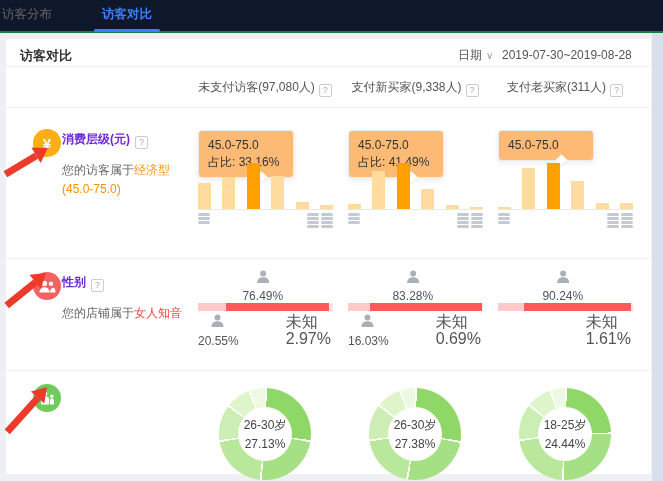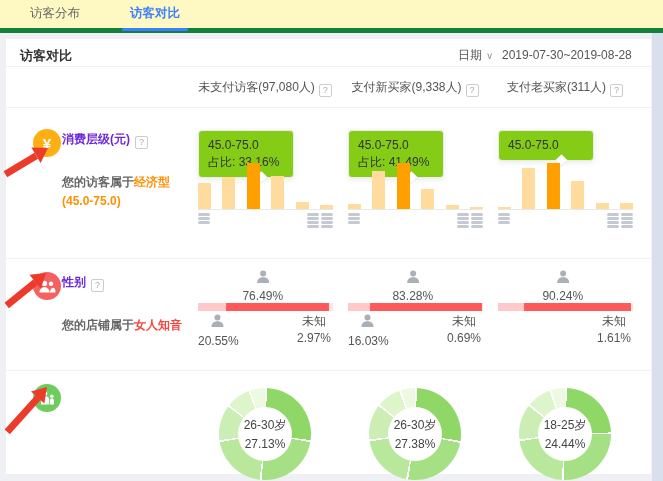--- a/index.html
+++ b/index.html
@@ -1,20 +1,20 @@
 <!DOCTYPE html>
 <html style="--accent: #3D7FFF; --bar-highlight: #FFA000; --bar-normal: #FFDC9E; --consumption-icon: #FFAF13; --consumption-text: #FF9000; --gender-icon: #F56060; --gender-female: #FF5A5A; --gender-male: #FFC9C9; --gender-unknown: #FFE4E4; --gender-text: #F5483F; --age-icon: #6FCB5C; --age-text: #5FCE48; --arrow: #ED3B2B;"><head>
 <meta charset="utf-8">
 <style>
   * { margin:0; padding:0; box-sizing:border-box; }
   html,body { width:663px; height:481px; }
   body { font-family:"Liberation Sans","DejaVu Sans",sans-serif; background:#eef0f4; position:relative; overflow:hidden; }
 
   
-  .tabbar { position:absolute; left:0; top:0; width:663px; height:33px; background:#fef9c3; border-bottom:5px solid #15803d; display:flex; align-items:center; padding-left:28px; }
+  .tabbar { position:absolute; left:0; top:0; width:663px; height:33px; background:#0f172a; border-bottom:2px solid #15803d; display:flex; align-items:center; }
   .tab { position:relative; height:33px; line-height:31px; font-size:12.5px; color:#666; margin-right:46px; cursor:pointer; padding:0 2px; }
   .tab.active { color:var(--accent); font-weight:bold; }
   .tab.active::after { content:""; position:absolute; left:-6px; right:-6px; bottom:0; height:3px; border-radius:2px; background:var(--accent); }
 
   
   .right-strip { position:absolute; right:0; top:33px; width:11px; height:448px; background:#d9dfec; }
 
   
   .card { position:absolute; left:6px; top:39px; width:645px; height:435px; background:#fff; }
   .card-head { position:absolute; left:0; top:0; width:100%; height:28px; border-bottom:1px solid #f0f0f0; }
@@ -28,49 +28,49 @@
   .col-head .help { margin-left:4px; }
   .help { display:inline-block; width:13px; height:13px; line-height:11px; text-align:center; border:1px solid #ccc; border-radius:2px; color:#aaa; font-size:9px; vertical-align:-2px; cursor:pointer; }
 
   
   .row { position:absolute; left:0; width:100%; }
   .row-sep { position:absolute; left:0; width:100%; height:1px; background:#f2f2f2; }
   .row-icon { position:absolute; left:27px; width:28px; height:28px; border-radius:50%; display:flex; align-items:center; justify-content:center; color:#fff; font-weight:bold; }
   .row-text { position:absolute; left:56px; width:152px; }
   .row-title { font-size:12px; font-weight:bold; color:#6d28d9; }
   .row-title-line .help { margin-left:5px; }
-  .row-desc { margin-top:24px; font-size:12px; color:#666; line-height:19px;font-weight:bold; }
+  .row-desc { margin-top:12px; font-size:12px; color:#666; line-height:19px; }
   .hl-orange { color:var(--consumption-text); }
   .hl-red { color:var(--gender-text); }
   .hl-green { color:var(--age-text); }
 
   .chart-col { position:absolute; top:0; width:150px; height:100%; }
   .cc0 { left:184px; } .cc1 { left:334px; } .cc2 { left:484px; }
 
   
-  .tooltip { position:absolute; left:8px; top:22px; width:96px; background:#84cc16; border:1px solid #ebebeb; border-radius:4px; box-shadow:0 2px 6px rgba(0,0,0,.08); padding:6px 9px; font-size:12px; color:#333; line-height:17px; }
+  .tooltip { position:absolute; left:8px; top:22px; width:96px; background:#fdba74; border:1px solid #ebebeb; border-radius:4px; box-shadow:0 2px 6px rgba(0,0,0,.08); padding:6px 9px; font-size:12px; color:#333; line-height:17px; }
   .tooltip::after { content:""; position:absolute; left:58px; bottom:-5px; width:8px; height:8px; background:#fff; border-right:1px solid #ebebeb; border-bottom:1px solid #ebebeb; transform:rotate(45deg); }
   .bars { position:absolute; left:8px; top:55px; width:135px; height:47px; display:flex; align-items:flex-end; justify-content:space-between; border-bottom:1px solid #e8e8e8; cursor:pointer; }
   .bar { width:13px; background:var(--bar-normal); }
   .bar.hl { background:var(--bar-highlight); }
   .coins { position:absolute; left:8px; top:105px; width:135px; display:flex; justify-content:space-between; align-items:flex-start; }
   .coin-group { display:flex; gap:2px; align-items:flex-start; }
 
   
   .gwrap { position:absolute; left:8px; top:0; width:135px; height:100%; }
   .g-female { position:absolute; left:48%; transform:translateX(-50%); text-align:center; top:11px; }
   .g-female .pct { font-size:12px; color:#555; margin-top:2px; }
   .gbar { position:absolute; left:0; top:45px; width:135px; height:8px; display:flex; cursor:pointer; }
   .seg-male { background:var(--gender-male); }
   .seg-female { background:var(--gender-female); }
   .seg-unknown { background:var(--gender-unknown); }
   .g-male { position:absolute; left:0; top:55px; text-align:left; }
   .g-male .icon { margin-left:12px; }
   .g-male .pct { font-size:12px; color:#555; margin-top:3px; }
-  .g-unknown { position:absolute; right:2px; top:55px; text-align:center; font-size:12px; color:#555; line-height:17px; }
+  .g-unknown { position:absolute; right:2px; top:55px; text-align:left; font-size:16px; color:#555; line-height:17px; }
 
   
   .donut { position:absolute; left:29px; top:18px; width:92px; height:92px; border-radius:50%; cursor:pointer; }
   .donut::after { content:""; position:absolute; inset:19px; background:#fff; border-radius:50%; }
   .donut-center { position:absolute; left:0; top:0; width:92px; height:92px; display:flex; flex-direction:column; align-items:center; justify-content:center; gap:3px; z-index:2; font-size:12px; color:#444; }
 
   
   .arrow { position:absolute; display:flex; align-items:center; z-index:5; pointer-events:none; }
   .arrow .shaft { height:7px; flex:1; background:var(--arrow); }
   .arrow .head { width:0; height:0; border-left:14px solid var(--arrow); border-top:9px solid transparent; border-bottom:9px solid transparent; }

